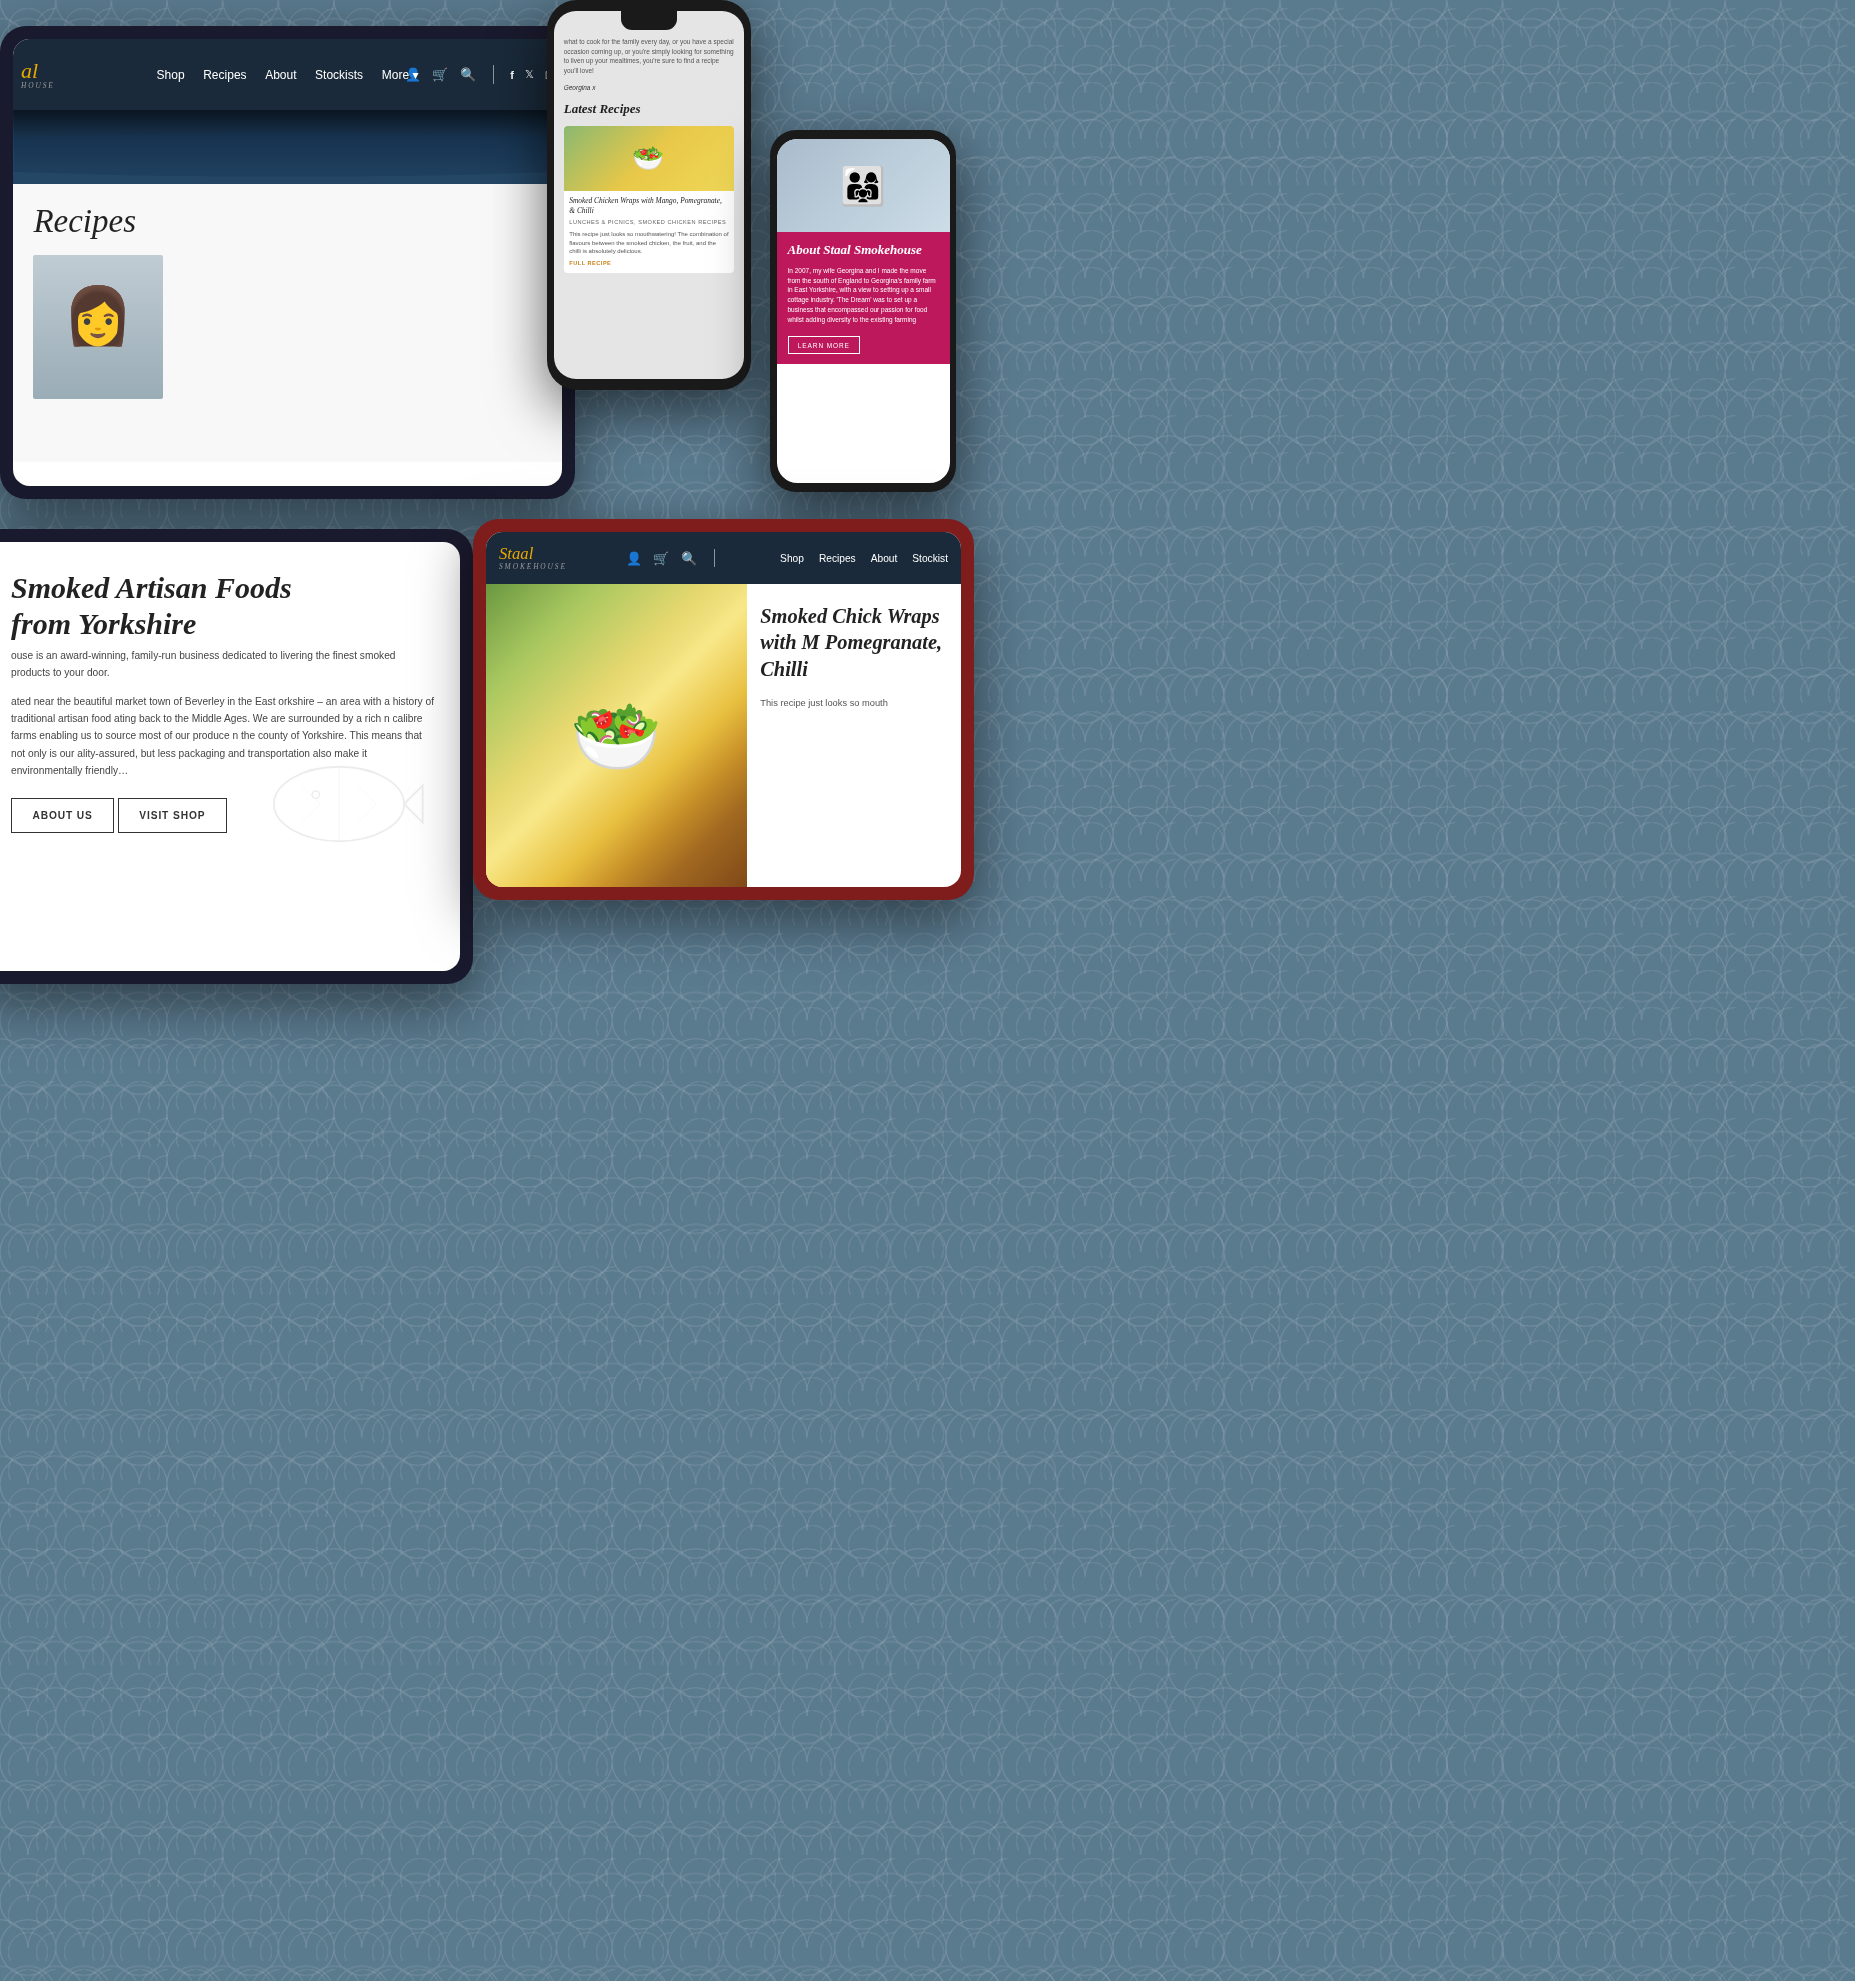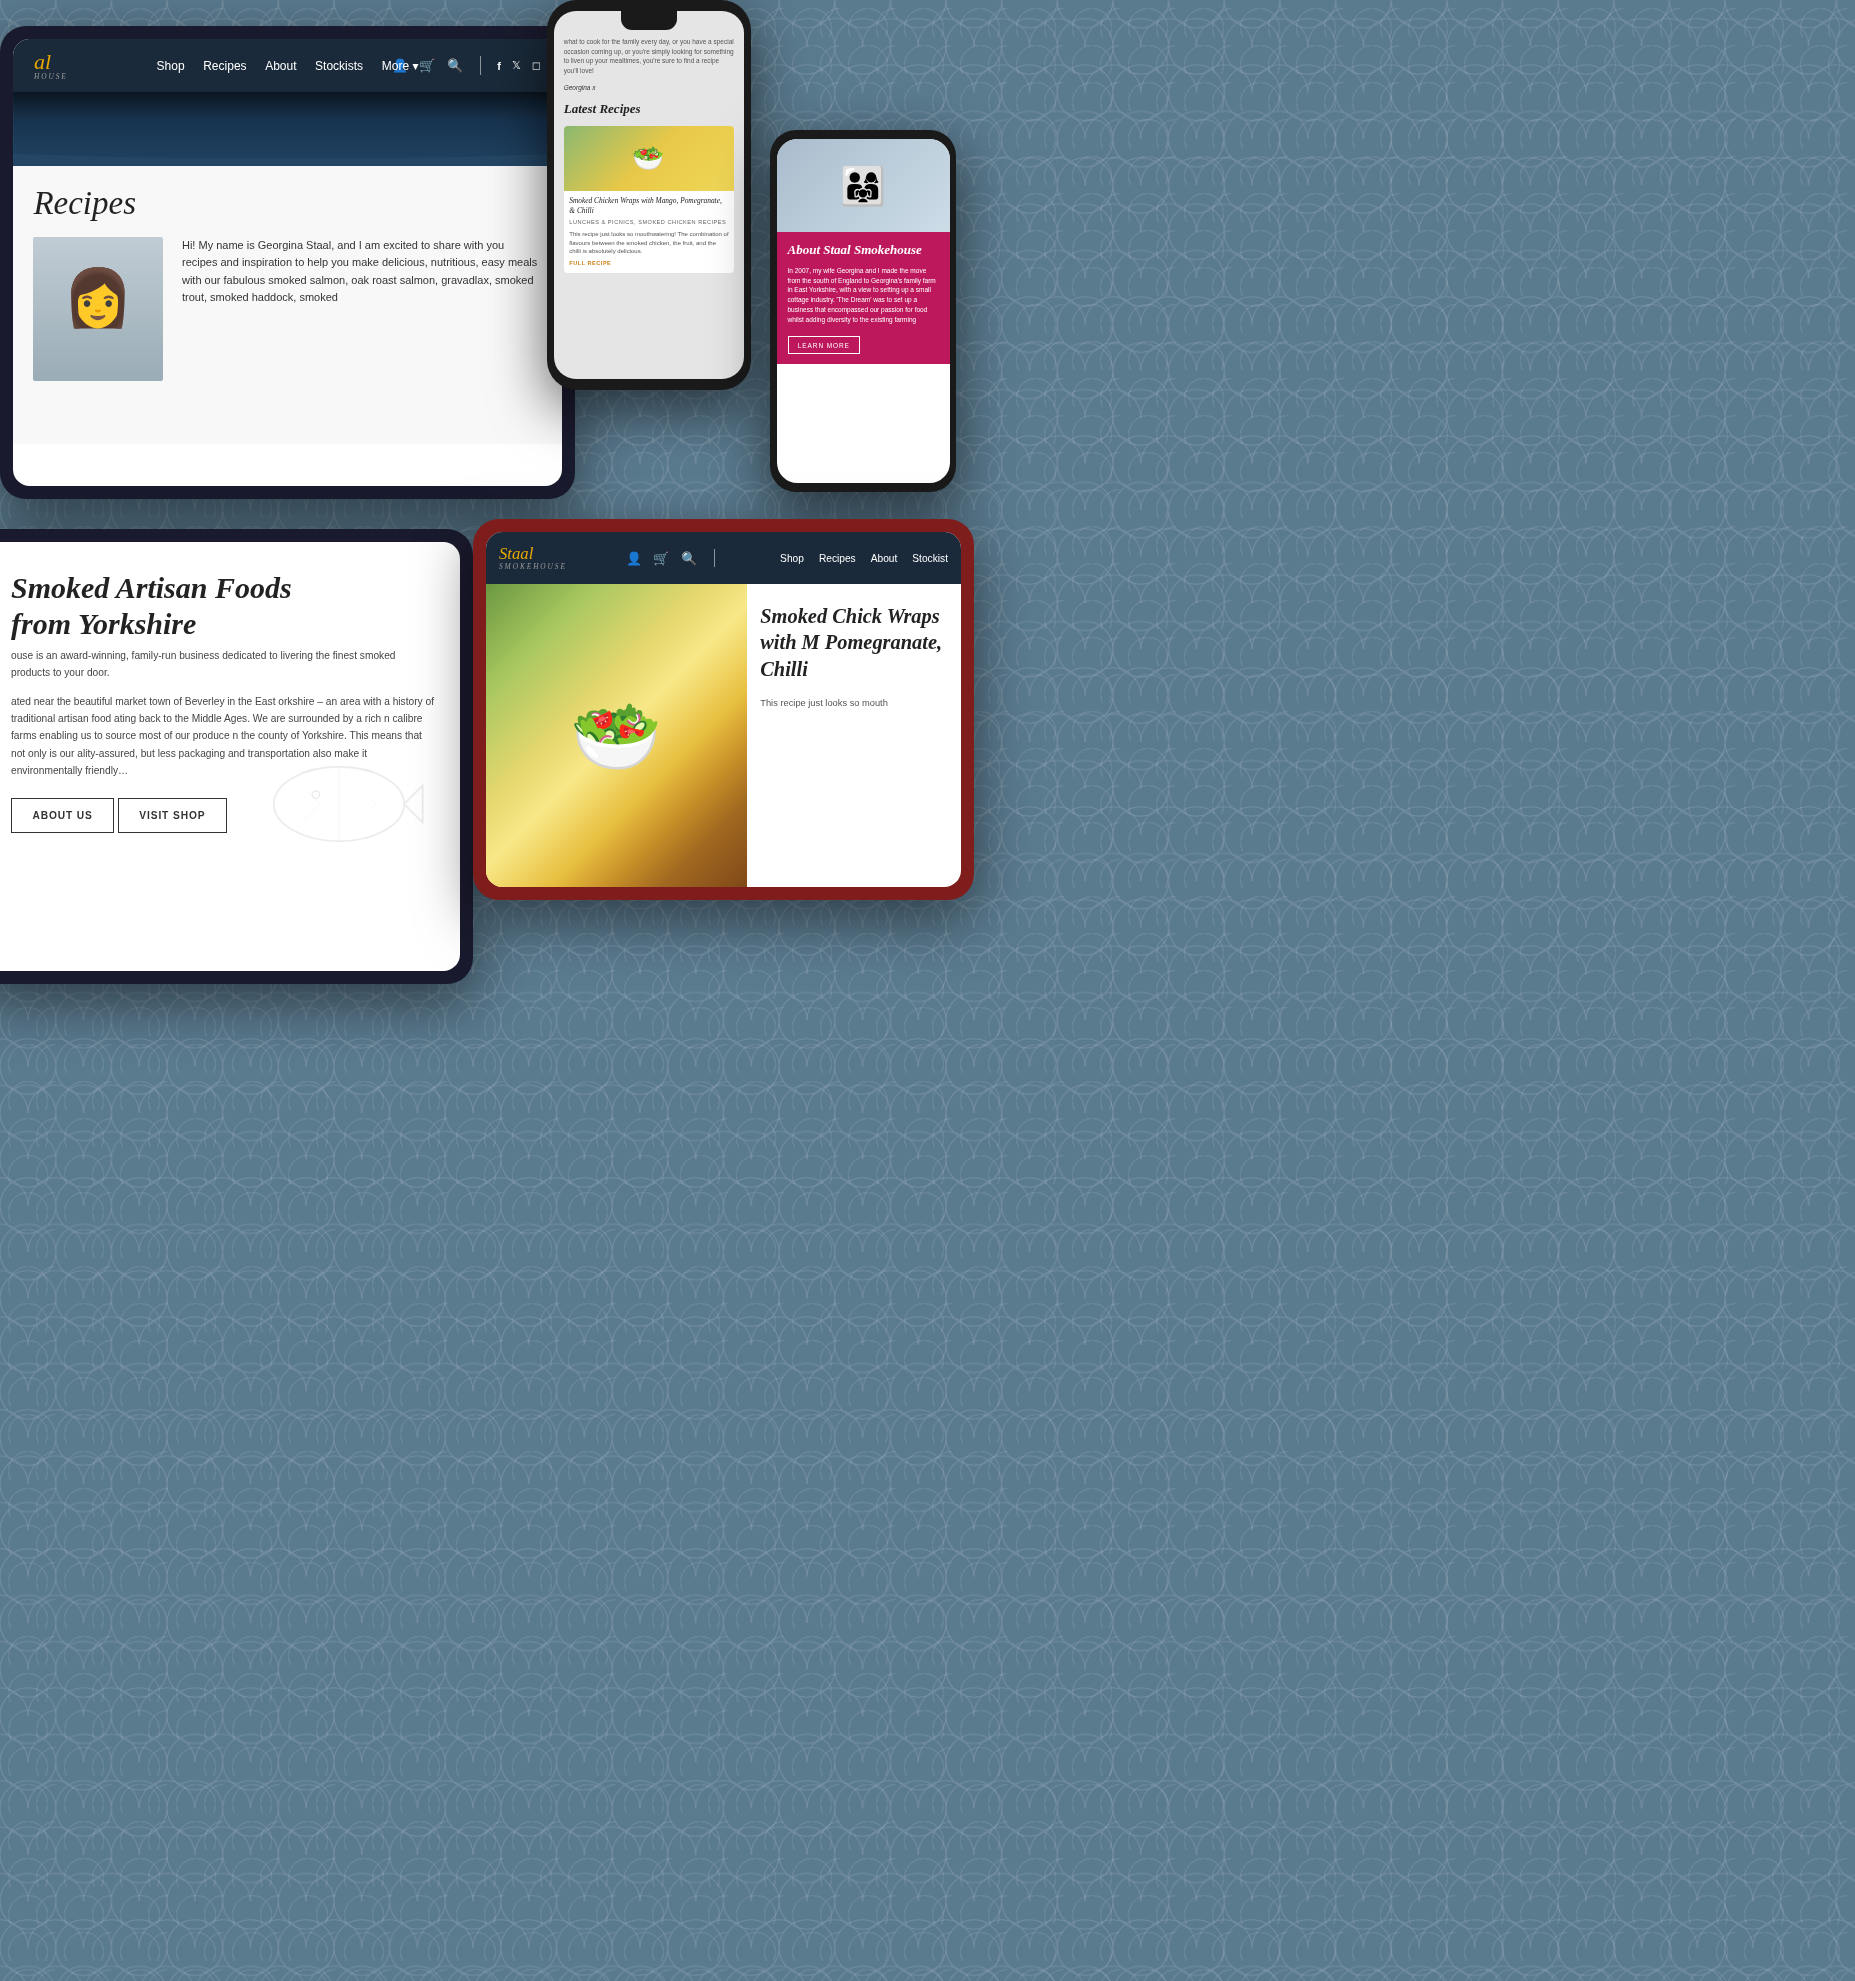--- a/index.html
+++ b/index.html
@@ -32,25 +32,25 @@
       right: 13px;
       bottom: 13px;
       background: #fff;
       border-radius: 16.7px;
       overflow: hidden;
     }
 
     
     .site-nav {
       background: #1a2a3a;
-      height: 53px;
+      height: 71px;
       display: flex;
       align-items: center;
       justify-content: space-between;
-      padding: 0 21px;
+      padding: 0 8px;
       position: relative;
     }
 
     .nav-icons {
       display: flex;
       align-items: center;
       gap: 11px;
       color: #fff;
       font-size: 13px;
     }
@@ -591,21 +591,20 @@
           </defs>
           <rect width="100%" height="100%" fill="url(#ocean)"></rect>
           <ellipse cx="50%" cy="60%" rx="80%" ry="30%" fill="rgba(20,50,80,0.4)"></ellipse>
         </svg>
       </div>
 
       <div class="content-white-area">
         <h1 class="recipes-heading">Recipes</h1>
         <div class="recipes-body">
           <div class="person-img"></div>
-          <p class="recipes-text">Hi! My name is Georgina Staal, and I am excited to share with you recipes and inspiration to help you make delicious, nutritious, easy meals with our fabulous smoked salmon, oak roast salmon, gravadlax, smoked trout, smoked haddock, smoked</p>
         </div>
       </div>
     </div>
   </div>
 
   <div class="phone-top-center">
     <div class="phone-screen-tc">
       <div class="phone-notch"></div>
       <div class="phone-content-tc">
         <p class="intro-text">what to cook for the family every day, or you have a special occasion coming up, or you're simply looking for something to liven up your mealtimes, you're sure to find a recipe you'll love!</p>

